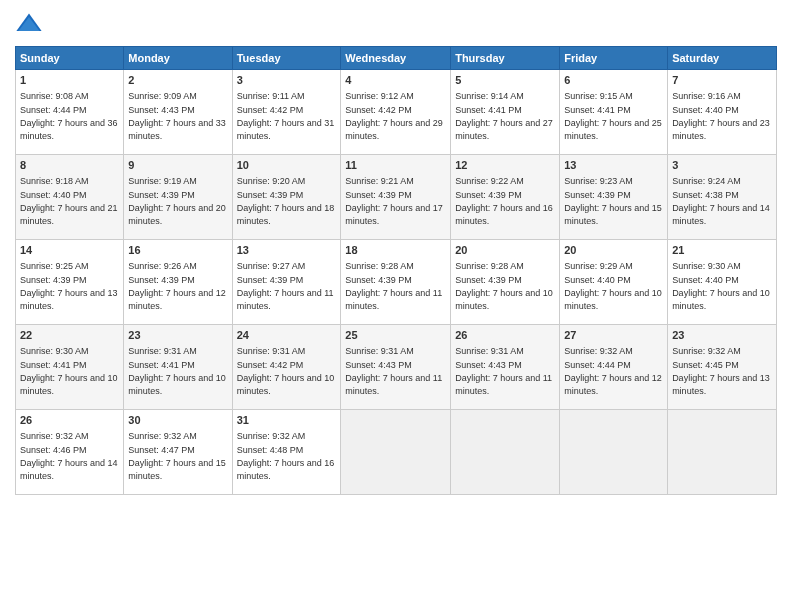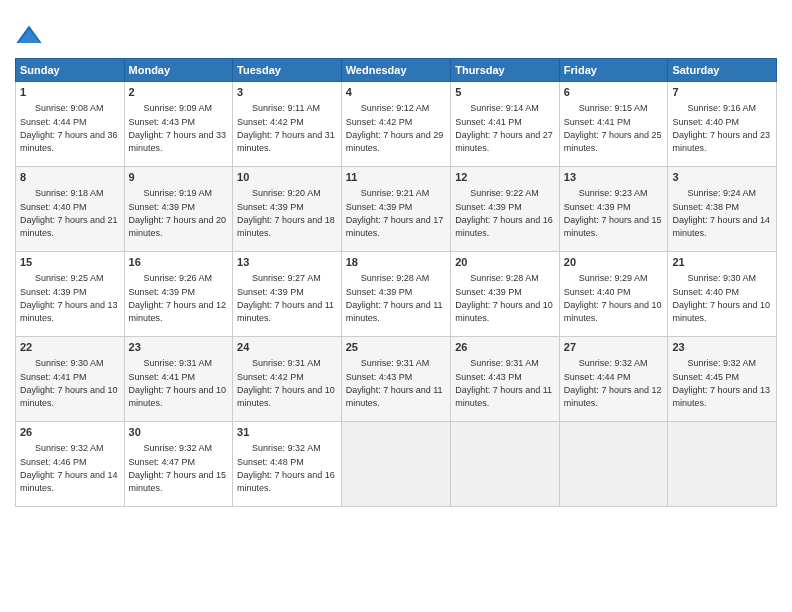--- a/index.html
+++ b/index.html
@@ -6,21 +6,21 @@
     body {
       font-family: Arial, sans-serif;
       background: #fff;
       width: 792px;
       height: 612px;
       overflow: hidden;
     }
     .page {
       width: 792px;
       height: 612px;
-      padding: 22px 15px;
+      padding: 10px 15px;
     }
     .header {
       display: flex;
       justify-content: space-between;
       align-items: flex-start;
       margin-bottom: 8px;
     }
     .logo {
       display: flex;
       align-items: center;
@@ -81,21 +81,20 @@
     .day-num {
       font-size: 11px;
       font-weight: bold;
       display: block;
       margin-bottom: 1px;
     }
     .day-info {
       font-size: 9px;
       color: #333;
       line-height: 1.35;
-      margin-left: 15px;
     }
     .empty-cell {
       background-color: #f0f0f0 !important;
     }
   </style>
 </head>
 <body>
 
 <div class="page">
   <div class="header">
@@ -183,21 +182,21 @@
           <span class="day-num">13</span>
           <span class="day-info">Sunrise: 9:23 AM<br>Sunset: 4:39 PM<br>Daylight: 7 hours and 15 minutes.</span>
         </td>
           <td>
           <span class="day-num">3</span>
           <span class="day-info">Sunrise: 9:24 AM<br>Sunset: 4:38 PM<br>Daylight: 7 hours and 14 minutes.</span>
         </td>
         </tr>
         <tr>
           <td>
-          <span class="day-num">15</span>
+          <span class="day-num">14</span>
           <span class="day-info">Sunrise: 9:25 AM<br>Sunset: 4:39 PM<br>Daylight: 7 hours and 13 minutes.</span>
         </td>
           <td>
           <span class="day-num">16</span>
           <span class="day-info">Sunrise: 9:26 AM<br>Sunset: 4:39 PM<br>Daylight: 7 hours and 12 minutes.</span>
         </td>
           <td>
           <span class="day-num">13</span>
           <span class="day-info">Sunrise: 9:27 AM<br>Sunset: 4:39 PM<br>Daylight: 7 hours and 11 minutes.</span>
         </td>

